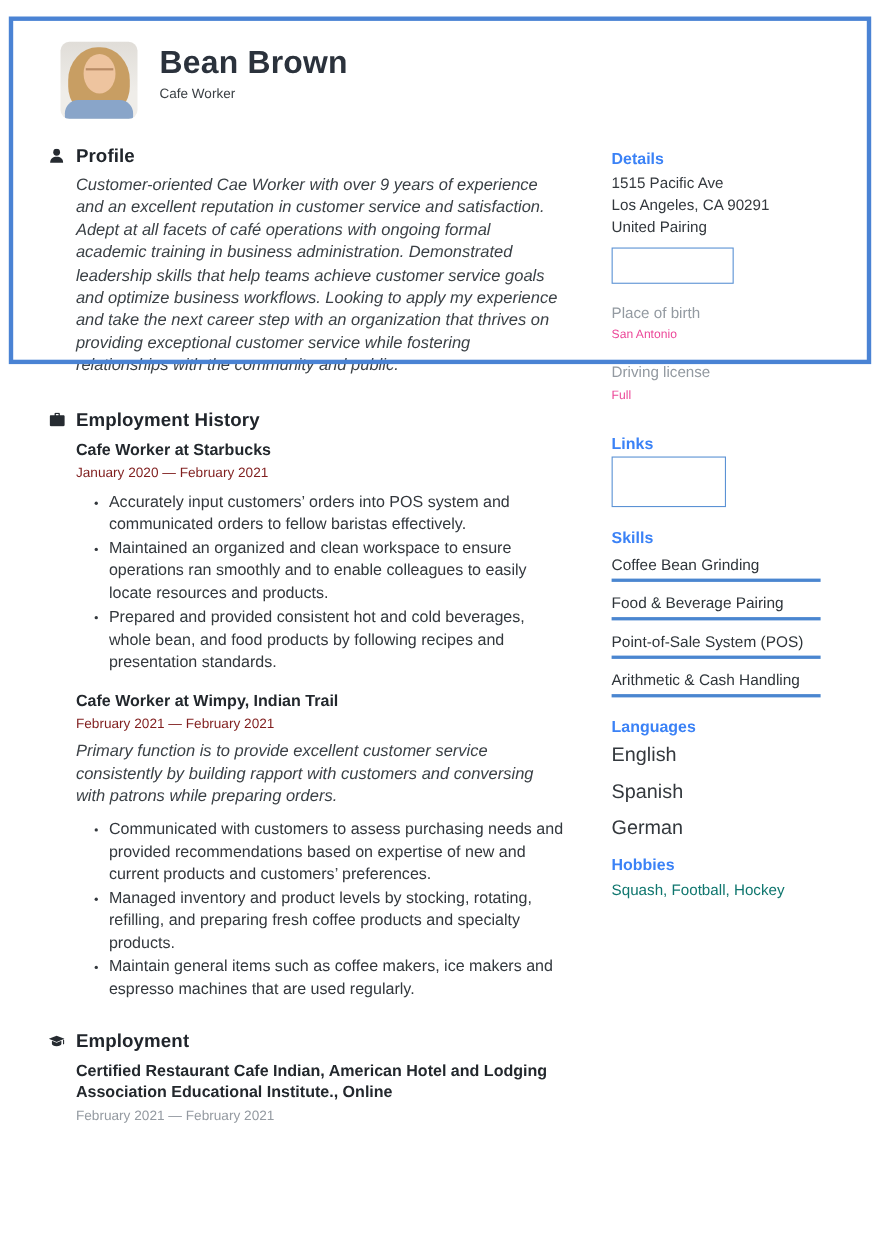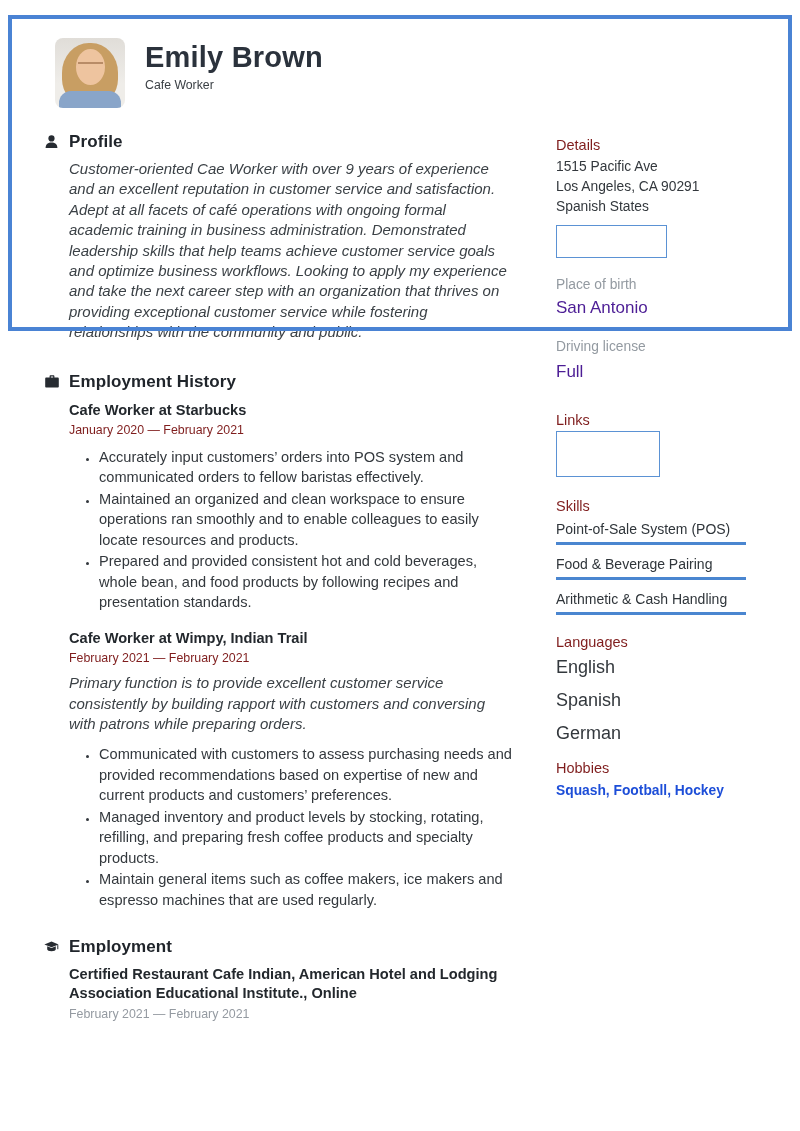--- a/index.html
+++ b/index.html
@@ -46,53 +46,53 @@
   .job-summary { margin-top: 8px; font-size: 15px; font-style: italic; color: #3b4146; line-height: 20.4px; }
   ul.bullets { margin: 10px 0 0 0; padding-left: 30px; }
   ul.bullets li { font-size: 14.6px; line-height: 20.5px; color: #33383d; margin-bottom: 1px; }
   ul.bullets li::marker { font-size: 11px; color: #33383d; }
 
   .edu-item { margin-top: 8px; }
   .edu-heading { font-size: 14.6px; font-weight: 700; color: #23282d; line-height: 18.6px; width: 450px; }
   .edu-dates { margin-top: 4px; font-size: 12.4px; color: #949aa1; }
 
   
-  .aside .title { font-size: 14.5px; font-weight: 400; color: #7f1d1d; }
+  .aside .title { font-size: 14.5px; font-weight: 700; color: #3b82f6; }
   .addr { margin-top: 4px; font-size: 13.8px; line-height: 20px; color: #33383d; }
   .field-box { border: 1px solid #5b92d4; background: #fff; }
   .details-box { margin-top: 8px; width: 111px; height: 33px; }
   .links-box { margin-top: 3px; width: 104px; height: 46px; }
   .side-label { margin-top: 19px; font-size: 13.8px; color: #939aa1; }
-  .side-value { margin-top: 6px; font-size: 17px; color: #4c1d95; }
+  .side-value { margin-top: 6px; font-size: 11px; color: #ec4899; }
   .mt-21 { margin-top: 21px; }
   .mt-30 { margin-top: 30px; }
   .skill { margin-top: 7px; margin-bottom: 11px; }
   .skill .skill-label { font-size: 14px; color: #2f353a; }
   .skill .bar { margin-top: 5px; height: 3px; background: #4a86d0; width: 100%; }
   .lang { font-size: 18px; color: #33383d; margin-top: 7px; margin-bottom: 12px; }
-  .hobby-value { margin-top: 7px; font-size: 13.8px; color: #1d4ed8; font-weight: bold; }
+  .hobby-value { margin-top: 7px; font-size: 13.8px; color: #0f766e; }
 
   .icon svg { display: block; }
 </style>
 </head>
 <body>
 
 <div class="page">
 
   <div class="selection"></div>
 
   <div class="header">
     <div class="photo">
       <div class="hair"></div>
       <div class="face"></div>
       <div class="glasses"></div>
       <div class="shirt"></div>
     </div>
     <div class="name-block">
-      <div class="name">Emily Brown</div>
+      <div class="name">Bean Brown</div>
       <div class="jobtitle">Cafe Worker</div>
     </div>
   </div>
 
   <div class="main">
 
     <section>
       <div class="sec-head">
         <span class="icon">
           <svg width="13" height="14" viewBox="0 0 13 14">
@@ -161,39 +161,43 @@
       </div>
     </section>
 
   </div>
 
   <div class="aside">
 
     <div class="title">Details</div>
     <div class="addr">1515 Pacific Ave</div>
     <div class="addr" style="margin-top:0;">Los Angeles, CA 90291</div>
-    <div class="addr" style="margin-top:0;">Spanish States</div>
+    <div class="addr" style="margin-top:0;">United Pairing</div>
     <div class="field-box details-box"></div>
 
     <div class="side-label">Place of birth</div>
     <div class="side-value">San Antonio</div>
 
     <div class="side-label mt-21">Driving license</div>
     <div class="side-value" style="margin-top:8px;">Full</div>
 
     <div class="title mt-30">Links</div>
     <div class="field-box links-box"></div>
 
     <div class="title mt-21">Skills</div>
     <div class="skill">
+      <div class="skill-label">Coffee Bean Grinding</div>
+      <div class="bar"></div>
+    </div>
+    <div class="skill">
+      <div class="skill-label">Food &amp; Beverage Pairing</div>
+      <div class="bar"></div>
+    </div>
+    <div class="skill">
       <div class="skill-label">Point-of-Sale System (POS)</div>
-      <div class="bar"></div>
-    </div>
-    <div class="skill">
-      <div class="skill-label">Food &amp; Beverage Pairing</div>
       <div class="bar"></div>
     </div>
     <div class="skill">
       <div class="skill-label">Arithmetic &amp; Cash Handling</div>
       <div class="bar"></div>
     </div>
 
     <div class="title" style="margin-top:19px;">Languages</div>
     <div class="lang">English</div>
     <div class="lang">Spanish</div>

